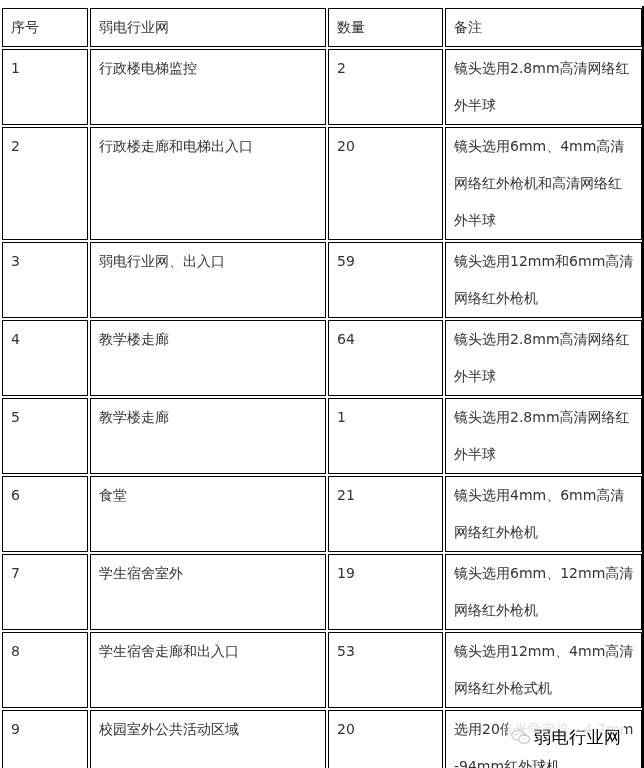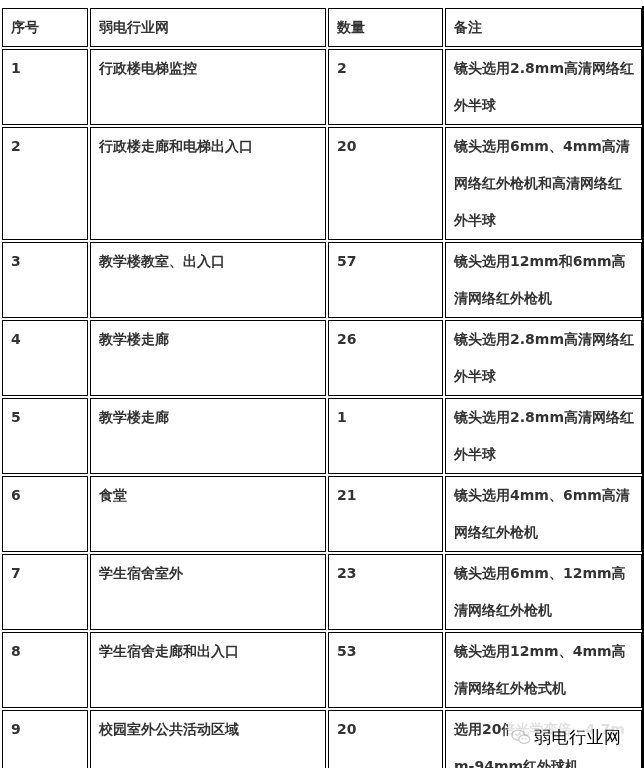--- a/index.html
+++ b/index.html
@@ -29,21 +29,20 @@
     table-layout: fixed;
     color: #333333;
     font-size: 14px;
   }
   table.data-table td {
     border: 1.5px solid #000;
     vertical-align: top;
     padding: 0 6px 0 8px;
     line-height: 37px;
     word-break: break-all;
-    font-weight: bold;
   }
   col.c1 { width: 86px; }
   col.c2 { width: 236px; }
   col.c3 { width: 115px; }
   col.c4 { width: 197px; }
   tr.header-row td { height: 35px; }
   .watermark {
     position: absolute;
     left: 508px;
     top: 722px;
@@ -90,46 +89,46 @@
         <td>镜头选用2.8mm高清网络红外半球</td>
       </tr>
       <tr style="height:108px">
         <td>2</td>
         <td>行政楼走廊和电梯出入口</td>
         <td>20</td>
         <td>镜头选用6mm、4mm高清网络红外枪机和高清网络红外半球</td>
       </tr>
       <tr style="height:72px">
         <td>3</td>
-        <td>教学楼教室、出入口</td>
-        <td>57</td>
+        <td>弱电行业网、出入口</td>
+        <td>59</td>
         <td>镜头选用12mm和6mm高清网络红外枪机</td>
       </tr>
       <tr style="height:72px">
         <td>4</td>
         <td>教学楼走廊</td>
-        <td>26</td>
+        <td>64</td>
         <td>镜头选用2.8mm高清网络红外半球</td>
       </tr>
       <tr style="height:72px">
         <td>5</td>
         <td>教学楼走廊</td>
         <td>1</td>
         <td>镜头选用2.8mm高清网络红外半球</td>
       </tr>
       <tr style="height:72px">
         <td>6</td>
         <td>食堂</td>
         <td>21</td>
         <td>镜头选用4mm、6mm高清网络红外枪机</td>
       </tr>
       <tr style="height:72px">
         <td>7</td>
         <td>学生宿舍室外</td>
-        <td>23</td>
+        <td>19</td>
         <td>镜头选用6mm、12mm高清网络红外枪机</td>
       </tr>
       <tr style="height:72px">
         <td>8</td>
         <td>学生宿舍走廊和出入口</td>
         <td>53</td>
         <td>镜头选用12mm、4mm高清网络红外枪式机</td>
       </tr>
       <tr style="height:72px">
         <td>9</td>

